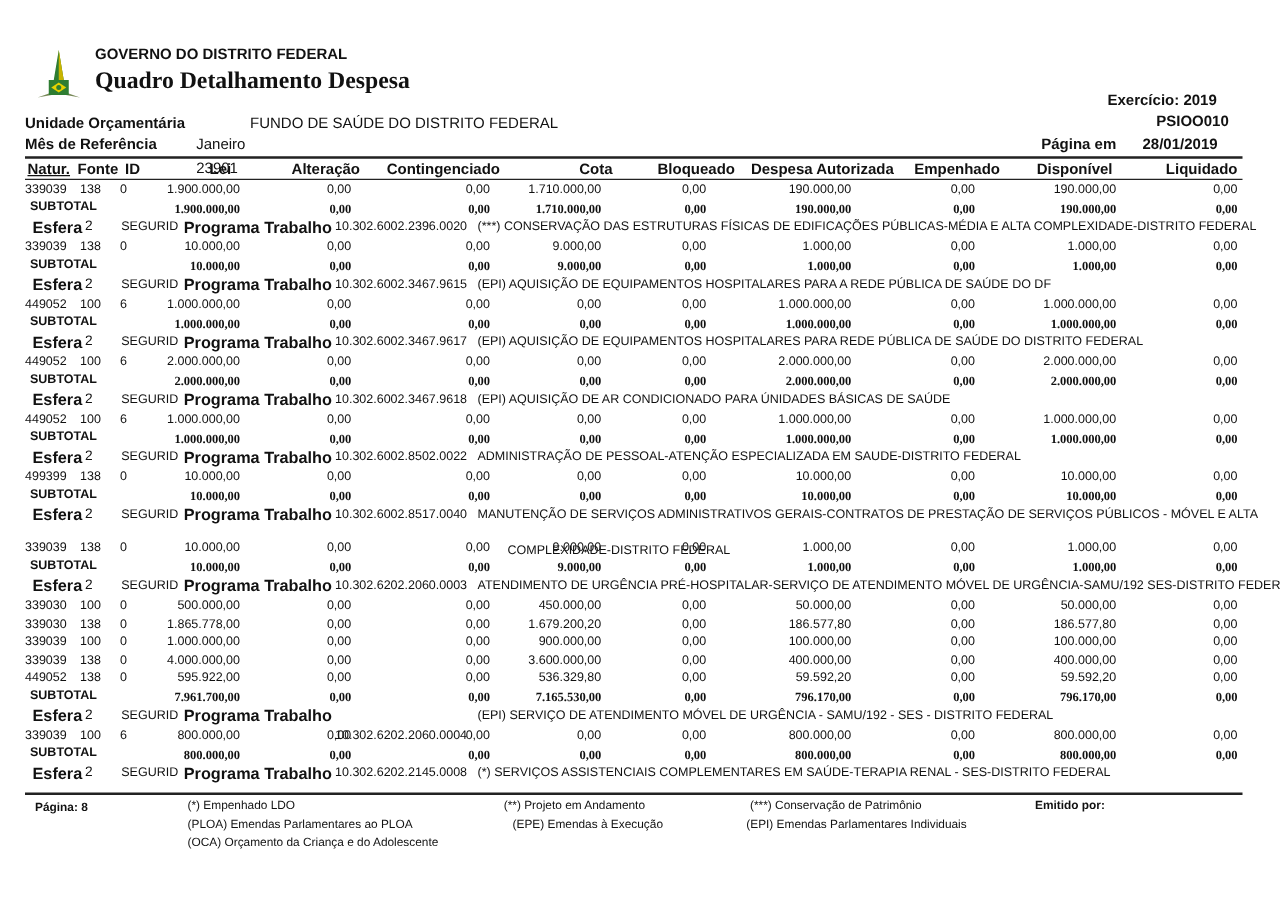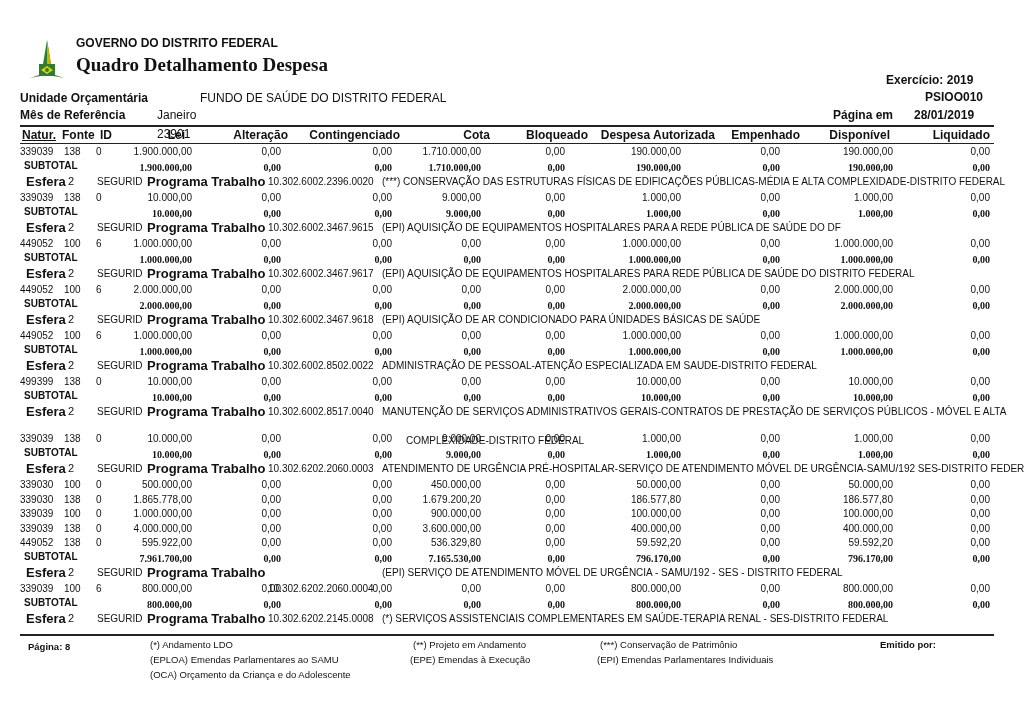--- a/index.html
+++ b/index.html
@@ -366,20 +366,20 @@
     <div class="esf" style="left: 26px; top: 610.5px;">Esfera</div>
     <div class="esfn" style="left: 68px; top: 611.5px;">2</div>
     <div class="seg" style="left: 97px; top: 612.5px;">SEGURID</div>
     <div class="pt" style="left: 147px; top: 610.5px;">Programa Trabalho</div>
     <div class="code" style="left: 268px; top: 612.5px;">10.302.6202.2145.0008</div>
     <div class="desc" style="left: 382px; top: 612.5px;">(*) SERVIÇOS ASSISTENCIAIS COMPLEMENTARES EM SAÚDE-TERAPIA RENAL - SES-DISTRITO FEDERAL</div>
   </div>
 
 <div class="hline" style="top:634px;"></div>
 <div class="foot" style="left:28px;top:641px;font-weight:bold;"><span>Página:</span> <span>8</span></div>
-<div class="foot" style="left:150px;top:639px;">(*)  Andamento LDO</div>
-<div class="foot" style="left:150px;top:654px;">(EPLOA)  Emendas Parlamentares ao SAMU</div>
+<div class="foot" style="left:150px;top:639px;">(*)  Empenhado LDO</div>
+<div class="foot" style="left:150px;top:654px;">(PLOA)  Emendas Parlamentares ao PLOA</div>
 <div class="foot" style="left:150px;top:669px;">(OCA)  Orçamento da Criança e do Adolescente</div>
-<div class="foot" style="left:413px;top:639px;">(**)  Projeto em Andamento</div>
+<div class="foot" style="left:403px;top:639px;">(**)  Projeto em Andamento</div>
 <div class="foot" style="left:410px;top:654px;">(EPE) Emendas à Execução</div>
 <div class="foot" style="left:600px;top:639px;">(***)  Conservação de Patrimônio</div>
 <div class="foot" style="left:597px;top:654px;">(EPI) Emendas Parlamentares Individuais</div>
-<div class="foot" style="left:880px;top:639px;font-weight:bold;text-align:right;">Emitido por:</div>
+<div class="foot" style="left:828px;top:639px;font-weight:bold;text-align:right;">Emitido por:</div>
 
 </body></html>

